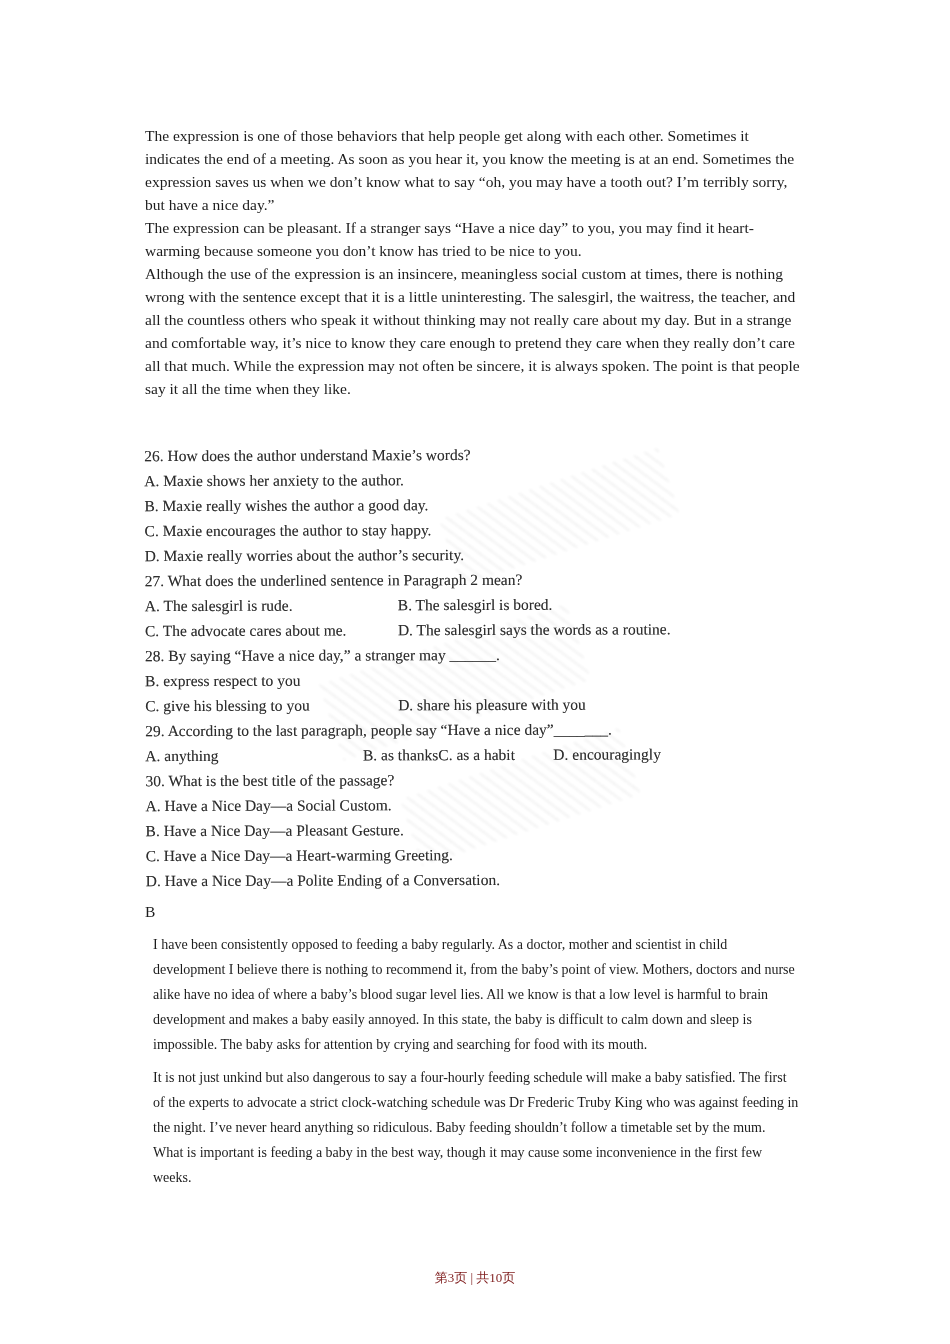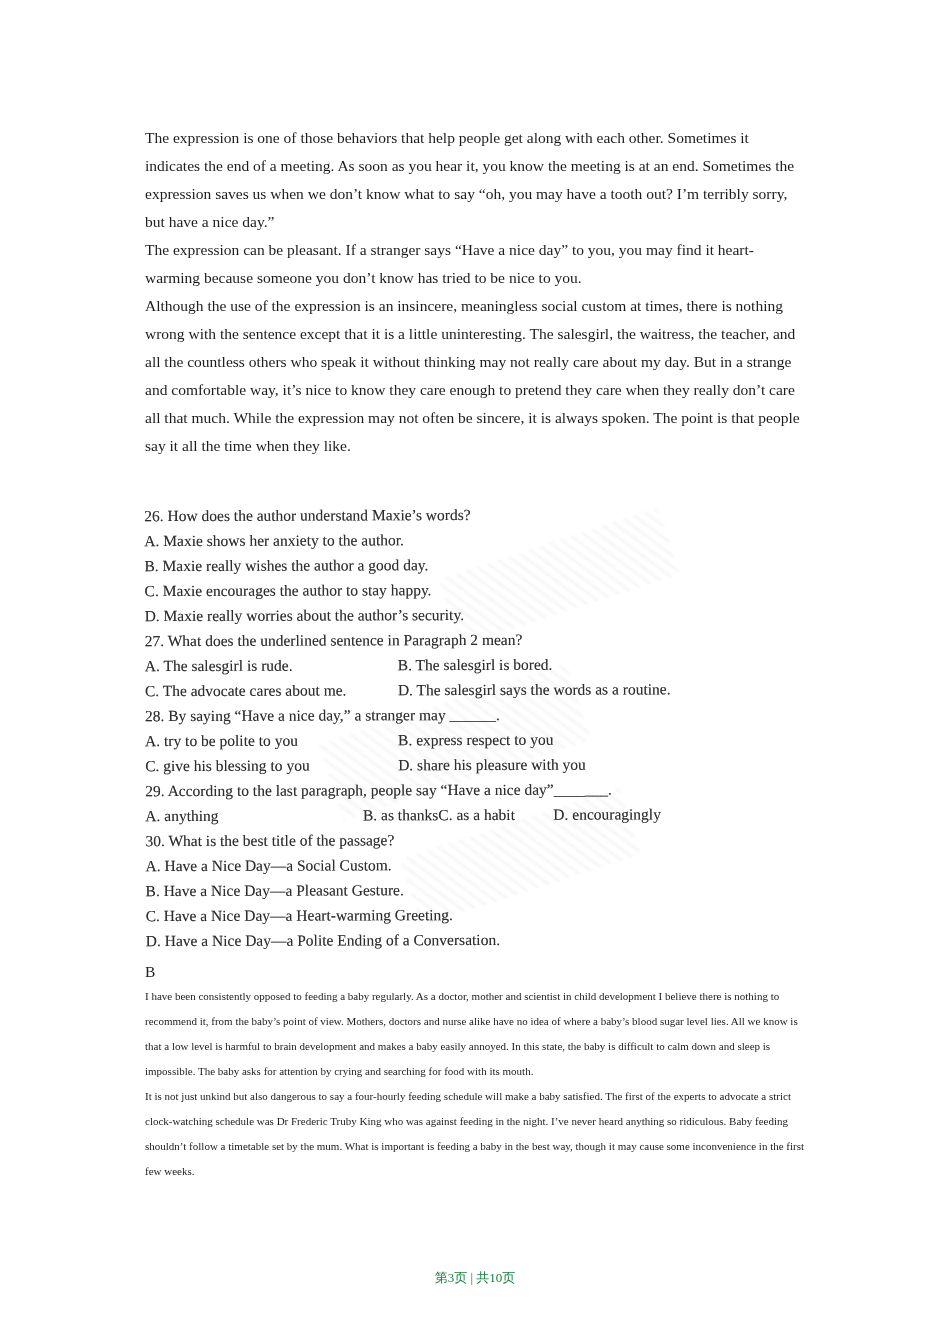--- a/index.html
+++ b/index.html
@@ -23,21 +23,21 @@
   }
   .content {
     position: absolute;
     top: 124px;
     left: 145px;
     width: 662px;
   }
   .passage p {
     margin: 0;
     font-size: 15.5px;
-    line-height: 28px;
+    line-height: 23px;
   }
   .questions {
     margin-top: 42px;
     color: #2e2e2e;
     font-size: 15.5px;
     line-height: 25px;
     transform: rotate(-0.2deg);
     text-shadow: 0 0 0.4px rgba(40,40,40,0.45);
     position: relative;
   }
@@ -51,32 +51,32 @@
   .opt-c1 { width: 253px; flex: 0 0 auto; }
   .opt-w1 { width: 173px; flex: 0 0 auto; }
   .opt-w2 { width: 120px; flex: 0 0 auto; text-align: right; }
   .opt-w3 { width: 115px; flex: 0 0 auto; }
   .section-label {
     margin-top: 7px;
     font-size: 15.5px;
     line-height: 25px;
   }
   .passage-b p {
-    margin: 0;
-    font-size: 11px;
+    margin: 8px;
+    font-size: 14px;
     line-height: 25px;
   }
   .footer {
     position: absolute;
     top: 1268px;
     left: 0;
     width: 950px;
     text-align: center;
     font-size: 13px;
-    color: #15803d;
+    color: #7f1d1d;
     font-family: "Liberation Serif", "DejaVu Sans", serif;
     line-height: 20px;
   }
   
   .smudge {
     position: absolute;
     pointer-events: none;
     opacity: 0.07;
     filter: blur(1px);
     background: repeating-linear-gradient(
@@ -127,21 +127,20 @@
         </div>
         <div class="opt-row">
           <span class="opt-c1">C. The advocate cares about me.</span>
           <span>D. The salesgirl says the words as a routine.</span>
         </div>
       </div>
 
       <div class="question">
         <div class="q-stem">28. By saying “Have a nice day,” a stranger may ______.</div>
         <div class="opt-row">
-          <span class="opt-c1">A. try to be polite to you</span>
           <span>B. express respect to you</span>
         </div>
         <div class="opt-row">
           <span class="opt-c1">C. give his blessing to you</span>
           <span>D. share his pleasure with you</span>
         </div>
       </div>
 
       <div class="question">
         <div class="q-stem">29. According to the last paragraph, people say “Have a nice day”_______.</div>

